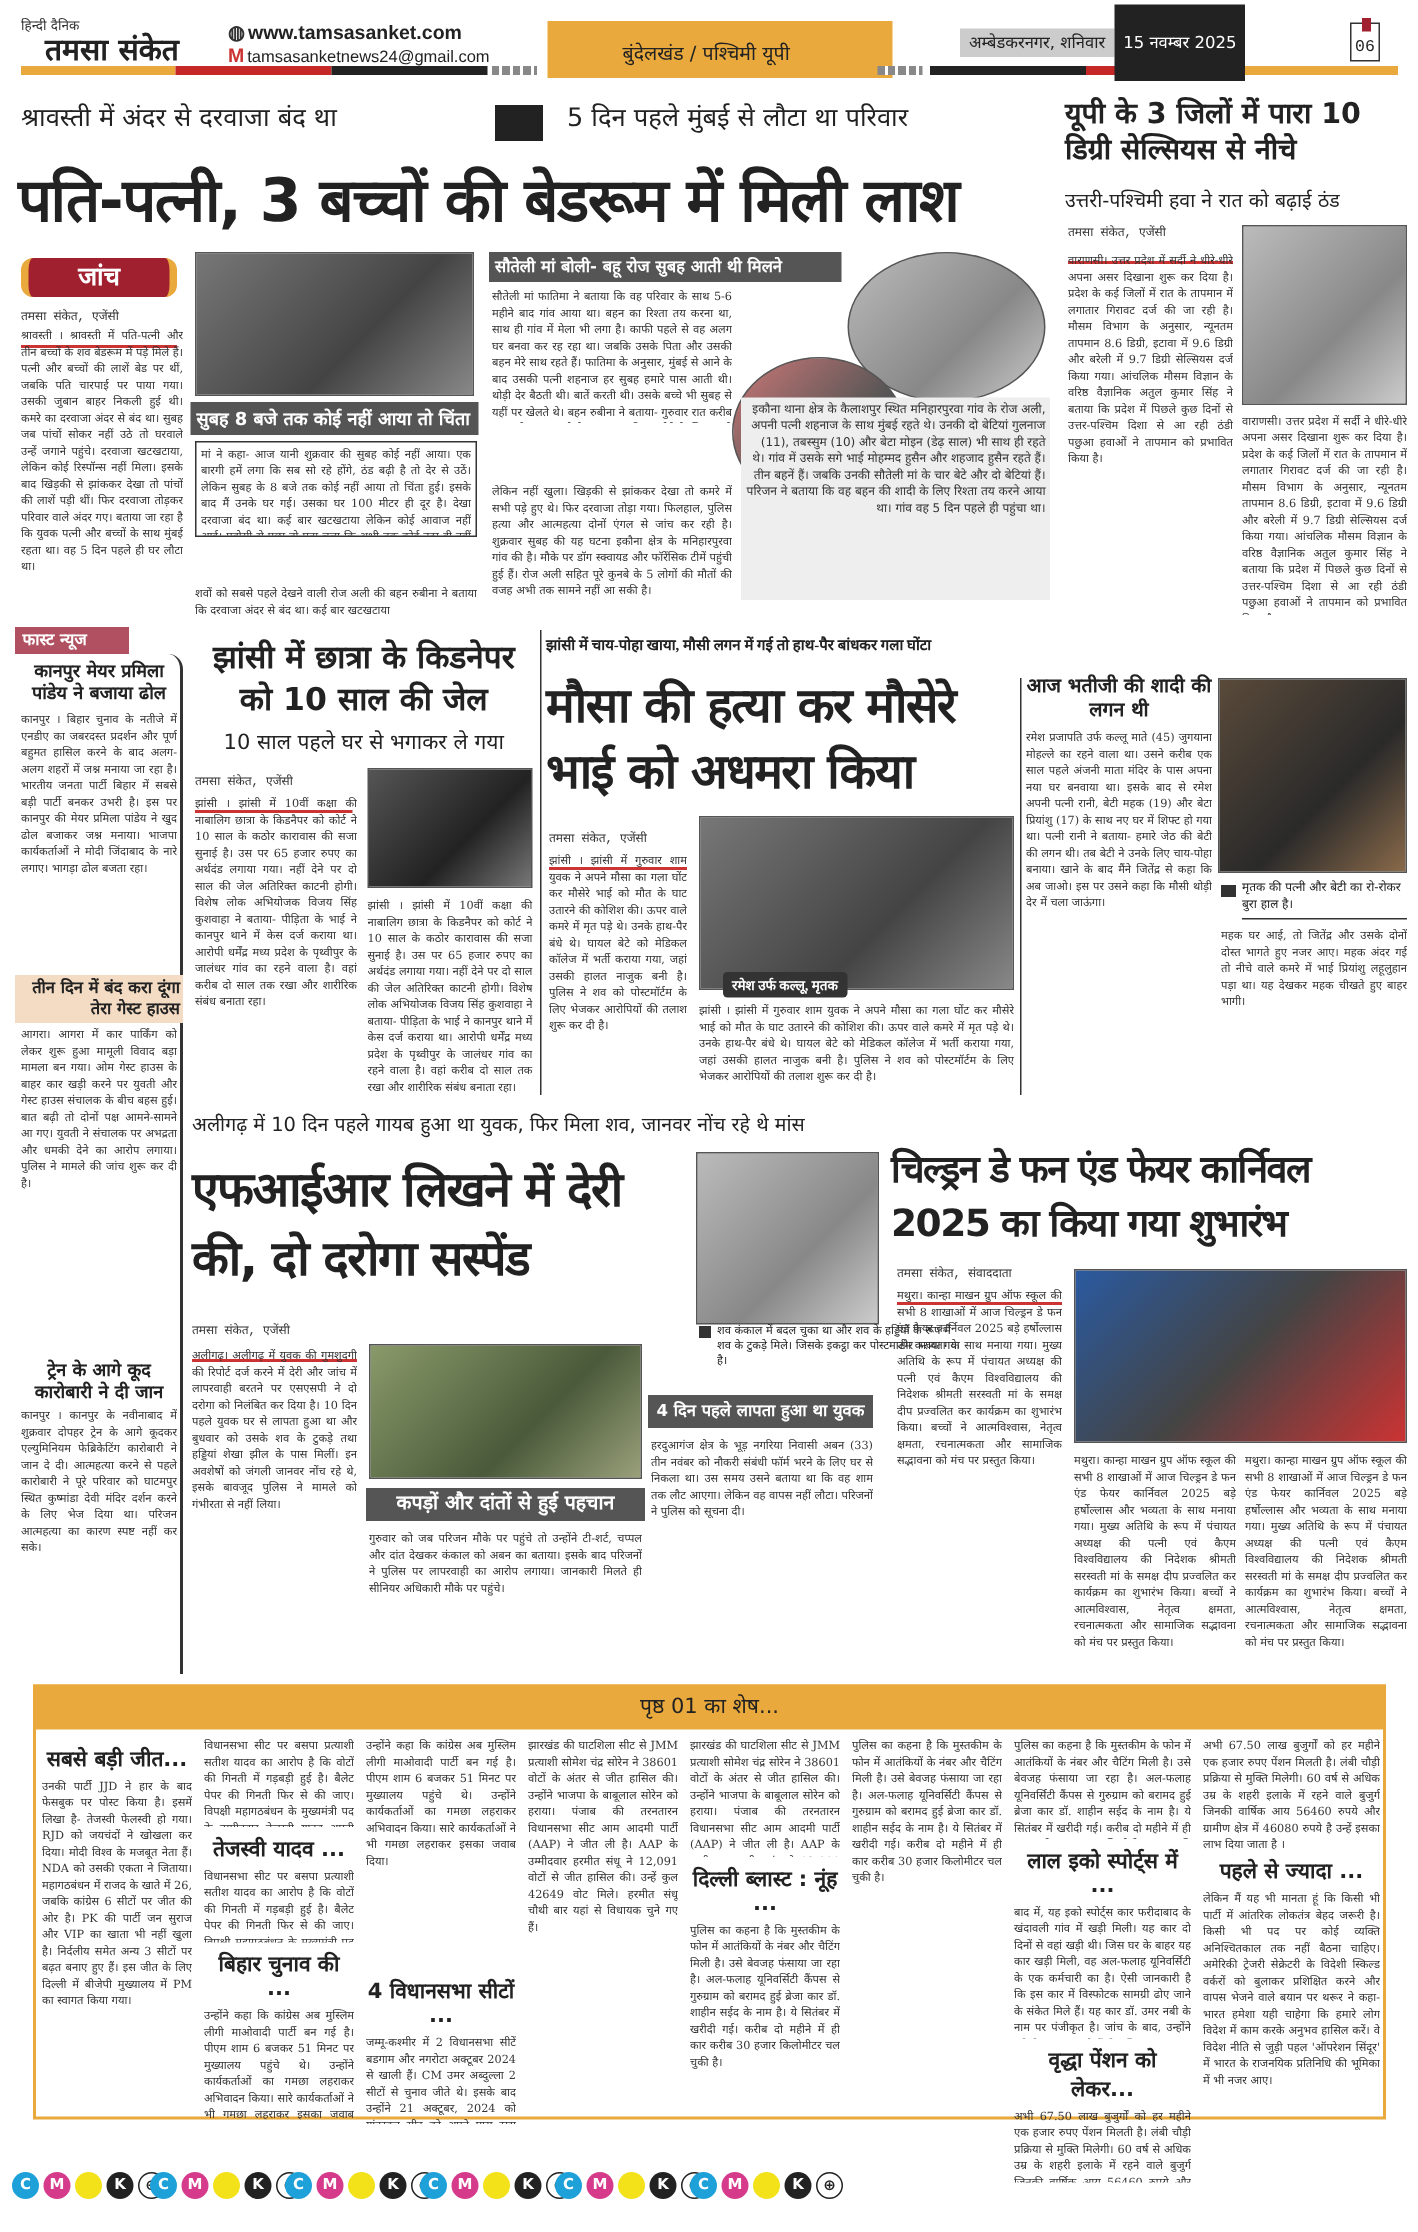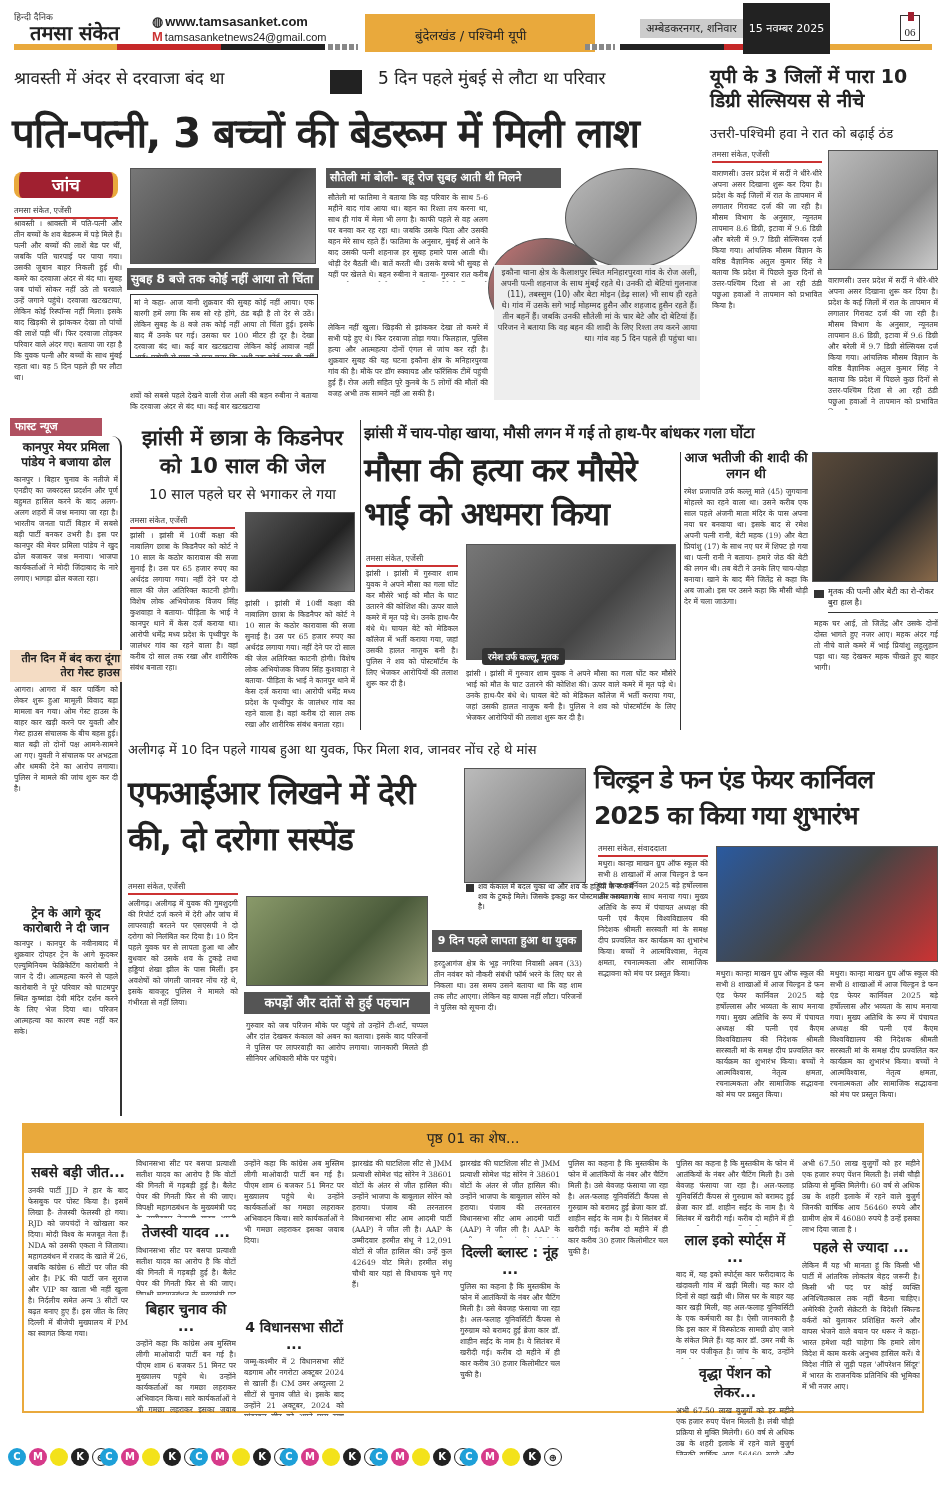--- a/index.html
+++ b/index.html
@@ -10,33 +10,33 @@
 .brand-big{font-size:20px;font-weight:bold;font-family:"DejaVu Sans",sans-serif;color:#222;line-height:20px;margin-left:16px}
 .hdr-contact{left:152px;top:14px;font-family:"Liberation Sans",sans-serif}
 .hdr-contact .web{font-size:13px;font-weight:bold;color:#222}
 .hdr-contact .mail{font-size:11px;color:#222}
 .gicon{display:inline-block;font-size:13px;color:#c33;font-weight:bold;margin-right:2px}
 .hdr-bar{top:44px;height:6px}
 .section-tab{left:365px;top:14px;width:230px;height:38px;background:#e9a93c;font-family:"DejaVu Sans",sans-serif;font-size:13px;padding:12px 12px 0 50px}
 .dateline{left:640px;top:20px;font-family:"DejaVu Sans",sans-serif;font-size:11px}
 .dateline .loc{background:#ccc;padding:3px 6px;color:#222}
 .dateline .dt{background:#222;color:#fff;padding:19px 6px}
-.pageno{left:900px;top:15px;width:20px;height:26px;border:1px solid #333;font-size:11px;text-align:center;padding-top:10px;font-family:Liberation Serif, serif}
+.pageno{left:900px;top:15px;width:20px;height:26px;border:1px solid #333;font-size:11px;text-align:center;padding-top:10px;font-family:Liberation Mono, monospace}
 .pageno:before{content:"";position:absolute;left:7px;top:-4px;width:6px;height:9px;background:#a02030}
 .kicker{font-family:"DejaVu Sans",sans-serif;font-size:17px;color:#222}
 .mega{font-family:"DejaVu Sans",sans-serif;font-weight:bold;font-size:36px;color:#222;letter-spacing:-1px}
 .hd{font-family:"DejaVu Sans",sans-serif;font-weight:bold;color:#222}
 .body{font-size:7.5px;line-height:11px;color:#333;text-align:justify}
-.byline{font-size:8px;color:#333;border-bottom:2px solid #c33;padding-bottom:2px;font-family:Liberation Sans, sans-serif}
+.byline{font-size:8px;color:#333;border-bottom:2px solid #c33;padding-bottom:14px;font-family:Liberation Mono, monospace}
 .img{background:linear-gradient(135deg,#777,#444 60%,#888);border:1px solid #555}
 .img.lt{background:linear-gradient(135deg,#bbb,#888 60%,#ccc)}
 .img.gr{background:linear-gradient(135deg,#8a9a6a,#4a5a3a 60%,#9aa07a)}
 .graybox{background:#555;color:#fff;font-family:"DejaVu Sans",sans-serif;font-weight:bold}
 .jaanch{left:14px;top:172px;width:104px;height:26px;background:#a02030;border-radius:8px;color:#fff;text-align:center;font-family:"DejaVu Sans",sans-serif;font-weight:bold;font-size:17px;line-height:26px;border-left:5px solid #e9a93c;border-right:5px solid #e9a93c}
-.fastnews{left:10px;top:418px;width:92px;height:18px;background:#b05060;color:#fff;font-size:11px;font-family:"DejaVu Sans",sans-serif;font-weight:bold;padding-left:5px;line-height:18px}
+.fastnews{left:10px;top:418px;width:76px;height:18px;background:#b05060;color:#fff;font-size:11px;font-family:"DejaVu Sans",sans-serif;font-weight:bold;padding-left:5px;line-height:18px}
 .sidebox{border-right:2px solid #333;border-radius:0 10px 0 0}
 .vline{background:#333;width:1px}
 .shesh-bar{left:22px;top:1123px;width:902px;height:30px;background:#e9a93c;text-align:center;font-family:"DejaVu Sans",sans-serif;font-size:14px;line-height:30px}
 .shesh-frame{left:22px;top:1123px;width:902px;height:290px;border:2px solid #e9a93c}
 .subhd{font-family:"DejaVu Sans",sans-serif;font-weight:bold;font-size:14px;text-align:center;margin:4px 0}
 .cmyk{top:1448px;display:flex;gap:3px}
 .cmyk span{width:18px;height:18px;border-radius:50%;display:inline-block;color:#fff;font-size:10px;text-align:center;line-height:18px;font-family:"DejaVu Sans",sans-serif;font-weight:bold}
 .cmyk .c{background:#1ea0d8}.cmyk .m{background:#d63a8a}.cmyk .y{background:#f3e21a;color:#f3e21a}.cmyk .k{background:#222}
 .cmyk .reg{background:#fff;border:1px solid #222;color:#222}
 .caption-tag{background:#333;color:#fff;font-size:9px;padding:2px 6px;border-radius:3px;font-family:Liberation Serif, serif;font-weight:bold}
@@ -104,21 +104,21 @@
 <div class="abs body" style="left:14px;top:938px;width:104px;height:176px;overflow:hidden">कानपुर । कानपुर के नवीनाबाद में शुक्रवार दोपहर ट्रेन के आगे कूदकर एल्युमिनियम फेब्रिकेटिंग कारोबारी ने जान दे दी। आत्महत्या करने से पहले कारोबारी ने पूरे परिवार को घाटमपुर स्थित कुष्मांडा देवी मंदिर दर्शन करने के लिए भेज दिया था। परिजन आत्महत्या का कारण स्पष्ट नहीं कर सके।</div>
 
 <div class="abs hd" style="left:130px;top:424px;width:225px;font-size:21px;line-height:28px;text-align:center">झांसी में छात्रा के किडनेपर को 10 साल की जेल</div>
 <div class="abs" style="left:130px;top:484px;width:225px;font-family:'DejaVu Sans',sans-serif;font-size:14px;text-align:center">10 साल पहले घर से भगाकर ले गया</div>
 <div class="abs byline" style="left:130px;top:514px;width:105px">तमसा संकेत, एजेंसी</div>
 <div class="abs img lt" style="left:245px;top:512px;width:110px;height:80px;background:linear-gradient(135deg,#555,#222 60%,#777)"></div>
 <div class="abs body" style="left:130px;top:530px;width:108px;height:200px;overflow:hidden">झांसी । झांसी में 10वीं कक्षा की नाबालिग छात्रा के किडनैपर को कोर्ट ने 10 साल के कठोर कारावास की सजा सुनाई है। उस पर 65 हजार रुपए का अर्थदंड लगाया गया। नहीं देने पर दो साल की जेल अतिरिक्त काटनी होगी। विशेष लोक अभियोजक विजय सिंह कुशवाहा ने बताया- पीड़िता के भाई ने कानपुर थाने में केस दर्ज कराया था। आरोपी धर्मेंद्र मध्य प्रदेश के पृथ्वीपुर के जालंधर गांव का रहने वाला है। वहां करीब दो साल तक रखा और शारीरिक संबंध बनाता रहा।</div>
 <div class="abs body" style="left:245px;top:598px;width:110px;height:132px;overflow:hidden">झांसी । झांसी में 10वीं कक्षा की नाबालिग छात्रा के किडनैपर को कोर्ट ने 10 साल के कठोर कारावास की सजा सुनाई है। उस पर 65 हजार रुपए का अर्थदंड लगाया गया। नहीं देने पर दो साल की जेल अतिरिक्त काटनी होगी। विशेष लोक अभियोजक विजय सिंह कुशवाहा ने बताया- पीड़िता के भाई ने कानपुर थाने में केस दर्ज कराया था। आरोपी धर्मेंद्र मध्य प्रदेश के पृथ्वीपुर के जालंधर गांव का रहने वाला है। वहां करीब दो साल तक रखा और शारीरिक संबंध बनाता रहा।</div>
 <div class="abs vline" style="left:360px;top:420px;height:310px"></div>
 
-<div class="abs" style="left:364px;top:422px;width:580px;font-family:Liberation Sans, sans-serif;font-size:15px;font-weight:bold">झांसी में चाय-पोहा खाया, मौसी लगन में गई तो हाथ-पैर बांधकर गला घोंटा</div>
+<div class="abs" style="left:364px;top:422px;width:580px;font-family:Liberation Serif, serif;font-size:10px;font-weight:bold">झांसी में चाय-पोहा खाया, मौसी लगन में गई तो हाथ-पैर बांधकर गला घोंटा</div>
 <div class="abs mega" style="left:364px;top:448px;width:315px;font-size:32px;line-height:44px">मौसा की हत्या कर मौसेरे भाई को अधमरा किया</div>
 <div class="abs byline" style="left:366px;top:552px;width:92px">तमसा संकेत, एजेंसी</div>
 <div class="abs body" style="left:366px;top:568px;width:92px;height:162px;overflow:hidden">झांसी । झांसी में गुरुवार शाम युवक ने अपने मौसा का गला घोंट कर मौसेरे भाई को मौत के घाट उतारने की कोशिश की। ऊपर वाले कमरे में मृत पड़े थे। उनके हाथ-पैर बंधे थे। घायल बेटे को मेडिकल कॉलेज में भर्ती कराया गया, जहां उसकी हालत नाजुक बनी है। पुलिस ने शव को पोस्टमॉर्टम के लिए भेजकर आरोपियों की तलाश शुरू कर दी है।</div>
 <div class="abs img" style="left:466px;top:544px;width:210px;height:116px"></div>
 <div class="abs caption-tag" style="left:482px;top:648px">रमेश उर्फ कल्लू, मृतक</div>
 <div class="abs body" style="left:466px;top:668px;width:210px;height:62px;overflow:hidden">झांसी । झांसी में गुरुवार शाम युवक ने अपने मौसा का गला घोंट कर मौसेरे भाई को मौत के घाट उतारने की कोशिश की। ऊपर वाले कमरे में मृत पड़े थे। उनके हाथ-पैर बंधे थे। घायल बेटे को मेडिकल कॉलेज में भर्ती कराया गया, जहां उसकी हालत नाजुक बनी है। पुलिस ने शव को पोस्टमॉर्टम के लिए भेजकर आरोपियों की तलाश शुरू कर दी है।</div>
 <div class="abs vline" style="left:680px;top:452px;height:278px"></div>
 <div class="abs hd" style="left:684px;top:450px;width:124px;font-size:13px;line-height:16px;text-align:center">आज भतीजी की शादी की लगन थी</div>
 <div class="abs body" style="left:684px;top:486px;width:124px;height:244px;overflow:hidden">रमेश प्रजापति उर्फ कल्लू माते (45) जुगयाना मोहल्ले का रहने वाला था। उसने करीब एक साल पहले अंजनी माता मंदिर के पास अपना नया घर बनवाया था। इसके बाद से रमेश अपनी पत्नी रानी, बेटी महक (19) और बेटा प्रियांशु (17) के साथ नए घर में शिफ्ट हो गया था। पत्नी रानी ने बताया- हमारे जेठ की बेटी की लगन थी। तब बेटी ने उनके लिए चाय-पोहा बनाया। खाने के बाद मैंने जितेंद्र से कहा कि अब जाओ। इस पर उसने कहा कि मौसी थोड़ी देर में चला जाऊंगा।</div>
 <div class="abs img" style="left:812px;top:452px;width:126px;height:130px;background:linear-gradient(135deg,#5a4a3a,#2a2a2a 60%,#8a6a4a)"></div>
@@ -129,21 +129,21 @@
 <div class="abs" style="left:128px;top:740px;width:460px;font-family:'DejaVu Sans',sans-serif;font-size:13px">अलीगढ़ में 10 दिन पहले गायब हुआ था युवक, फिर मिला शव, जानवर नोंच रहे थे मांस</div>
 <div class="abs mega" style="left:128px;top:770px;width:330px;font-size:32px;line-height:46px">एफआईआर लिखने में देरी की, दो दरोगा सस्पेंड</div>
 <div class="abs img lt" style="left:464px;top:768px;width:122px;height:115px"></div>
 <div class="abs" style="left:466px;top:884px;width:8px;height:8px;background:#333"></div>
 <div class="abs" style="left:478px;top:882px;width:165px;font-family:'DejaVu Sans',sans-serif;font-size:7.5px;line-height:10px">शव कंकाल में बदल चुका था और शव के हड्डियों के रूप में शव के टुकड़े मिले। जिसके इकट्ठा कर पोस्टमार्टम कराया गया है।</div>
 <div class="abs byline" style="left:128px;top:880px;width:110px">तमसा संकेत, एजेंसी</div>
 <div class="abs body" style="left:128px;top:898px;width:110px;height:215px;overflow:hidden">अलीगढ़। अलीगढ़ में युवक की गुमशुदगी की रिपोर्ट दर्ज करने में देरी और जांच में लापरवाही बरतने पर एसएसपी ने दो दरोगा को निलंबित कर दिया है। 10 दिन पहले युवक घर से लापता हुआ था और बुधवार को उसके शव के टुकड़े तथा हड्डियां शेखा झील के पास मिलीं। इन अवशेषों को जंगली जानवर नोंच रहे थे, इसके बावजूद पुलिस ने मामले को गंभीरता से नहीं लिया।</div>
 <div class="abs img gr" style="left:246px;top:896px;width:182px;height:90px"></div>
 <div class="abs graybox" style="left:244px;top:992px;width:186px;height:22px;font-size:13px;line-height:22px;text-align:center">कपड़ों और दांतों से हुई पहचान</div>
 <div class="abs body" style="left:246px;top:1020px;width:182px;height:92px;overflow:hidden">गुरुवार को जब परिजन मौके पर पहुंचे तो उन्होंने टी-शर्ट, चप्पल और दांत देखकर कंकाल को अबन का बताया। इसके बाद परिजनों ने पुलिस पर लापरवाही का आरोप लगाया। जानकारी मिलते ही सीनियर अधिकारी मौके पर पहुंचे।</div>
-<div class="abs graybox" style="left:432px;top:930px;width:150px;height:22px;font-size:11px;line-height:22px;text-align:center">9 दिन पहले लापता हुआ था युवक</div>
+<div class="abs graybox" style="left:432px;top:930px;width:150px;height:22px;font-size:11px;line-height:22px;text-align:center">4 दिन पहले लापता हुआ था युवक</div>
 <div class="abs body" style="left:434px;top:958px;width:148px;height:155px;overflow:hidden">हरदुआगंज क्षेत्र के भूड़ नगरिया निवासी अबन (33) तीन नवंबर को नौकरी संबंधी फॉर्म भरने के लिए घर से निकला था। उस समय उसने बताया था कि वह शाम तक लौट आएगा। लेकिन वह वापस नहीं लौटा। परिजनों ने पुलिस को सूचना दी।</div>
 
 <div class="abs mega" style="left:594px;top:762px;width:345px;font-size:25px;line-height:36px">चिल्ड्रन डे फन एंड फेयर कार्निवल 2025 का किया गया शुभारंभ</div>
 <div class="abs byline" style="left:598px;top:842px;width:110px">तमसा संकेत, संवाददाता</div>
 <div class="abs body" style="left:598px;top:858px;width:110px;height:255px;overflow:hidden">मथुरा। कान्हा माखन ग्रुप ऑफ स्कूल की सभी 8 शाखाओं में आज चिल्ड्रन डे फन एंड फेयर कार्निवल 2025 बड़े हर्षोल्लास और भव्यता के साथ मनाया गया। मुख्य अतिथि के रूप में पंचायत अध्यक्ष की पत्नी एवं कैएम विश्वविद्यालय की निदेशक श्रीमती सरस्वती मां के समक्ष दीप प्रज्वलित कर कार्यक्रम का शुभारंभ किया। बच्चों ने आत्मविश्वास, नेतृत्व क्षमता, रचनात्मकता और सामाजिक सद्भावना को मंच पर प्रस्तुत किया।</div>
 <div class="abs img" style="left:716px;top:846px;width:222px;height:116px;background:linear-gradient(135deg,#2a5aa0,#444 50%,#c33)"></div>
 <div class="abs body" style="left:716px;top:968px;width:108px;height:145px;overflow:hidden">मथुरा। कान्हा माखन ग्रुप ऑफ स्कूल की सभी 8 शाखाओं में आज चिल्ड्रन डे फन एंड फेयर कार्निवल 2025 बड़े हर्षोल्लास और भव्यता के साथ मनाया गया। मुख्य अतिथि के रूप में पंचायत अध्यक्ष की पत्नी एवं कैएम विश्वविद्यालय की निदेशक श्रीमती सरस्वती मां के समक्ष दीप प्रज्वलित कर कार्यक्रम का शुभारंभ किया। बच्चों ने आत्मविश्वास, नेतृत्व क्षमता, रचनात्मकता और सामाजिक सद्भावना को मंच पर प्रस्तुत किया।</div>
 <div class="abs body" style="left:830px;top:968px;width:108px;height:145px;overflow:hidden">मथुरा। कान्हा माखन ग्रुप ऑफ स्कूल की सभी 8 शाखाओं में आज चिल्ड्रन डे फन एंड फेयर कार्निवल 2025 बड़े हर्षोल्लास और भव्यता के साथ मनाया गया। मुख्य अतिथि के रूप में पंचायत अध्यक्ष की पत्नी एवं कैएम विश्वविद्यालय की निदेशक श्रीमती सरस्वती मां के समक्ष दीप प्रज्वलित कर कार्यक्रम का शुभारंभ किया। बच्चों ने आत्मविश्वास, नेतृत्व क्षमता, रचनात्मकता और सामाजिक सद्भावना को मंच पर प्रस्तुत किया।</div>
 
 <div class="abs shesh-frame"></div>

